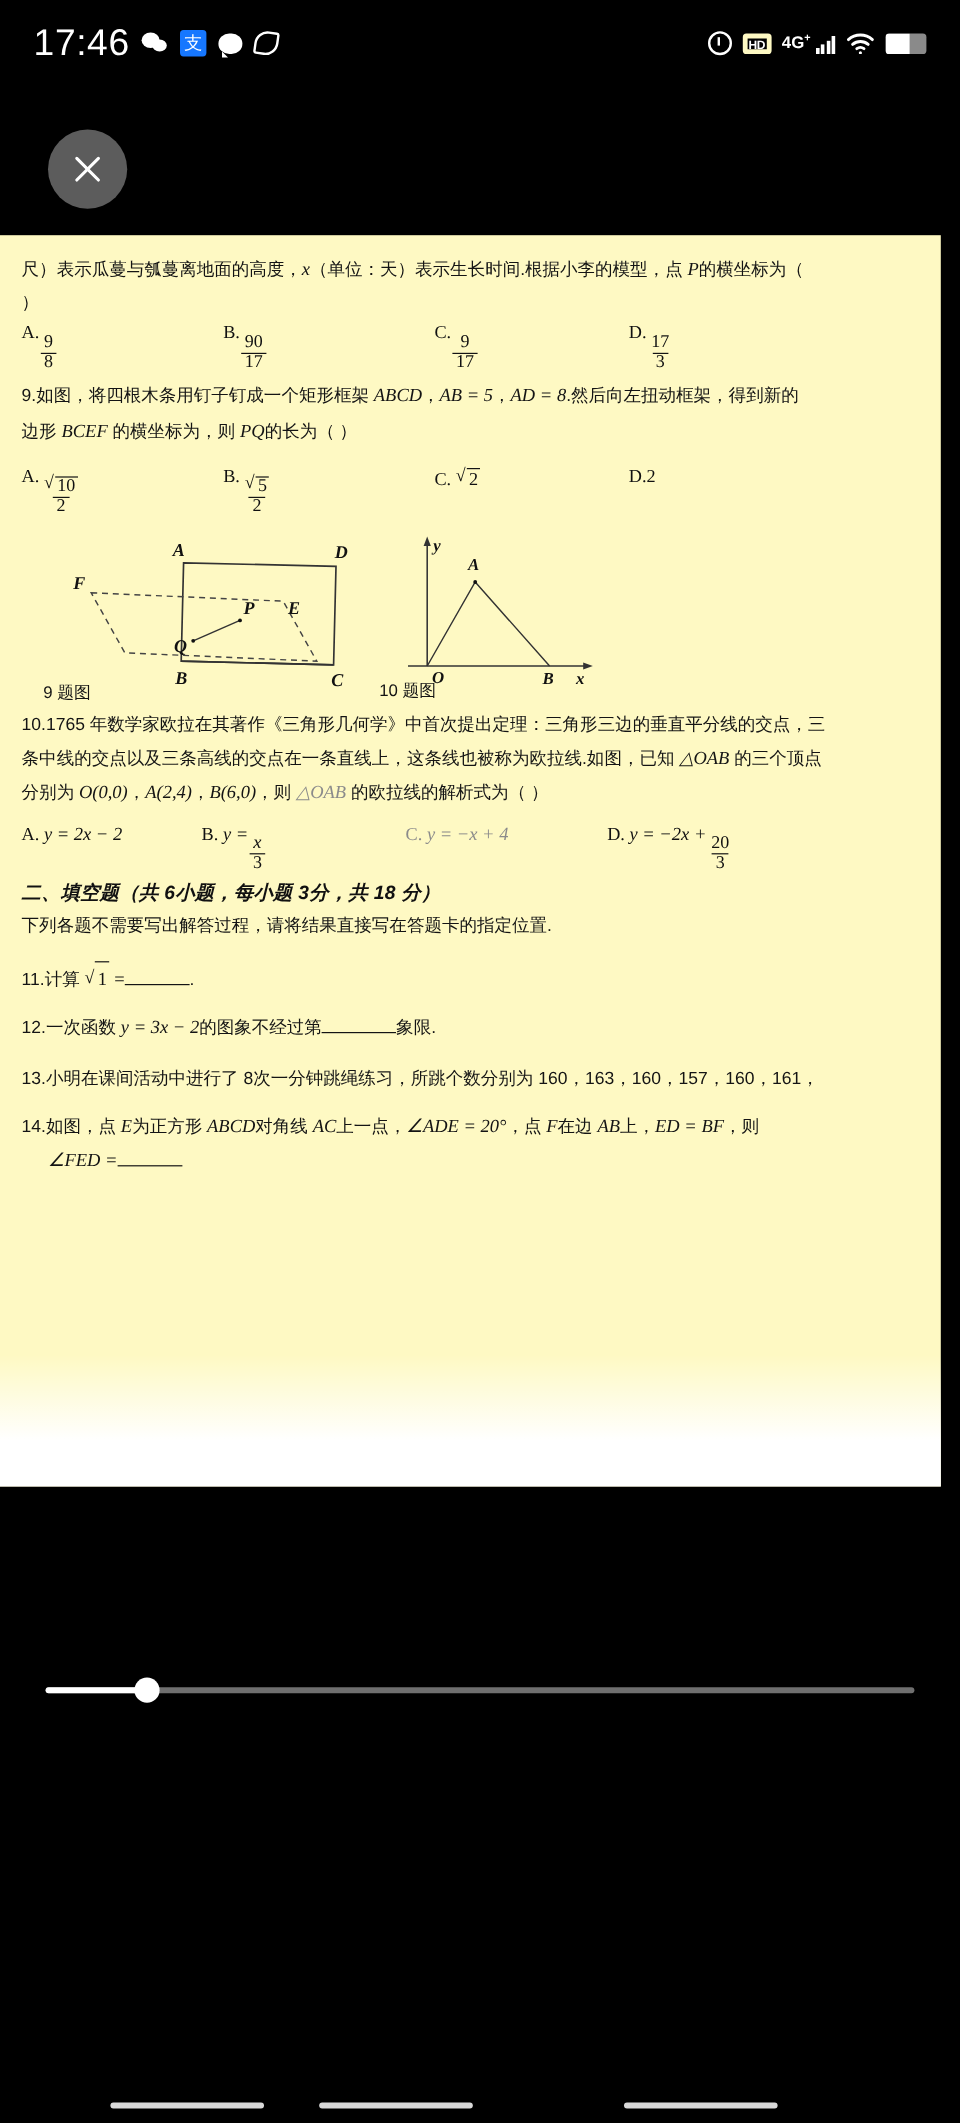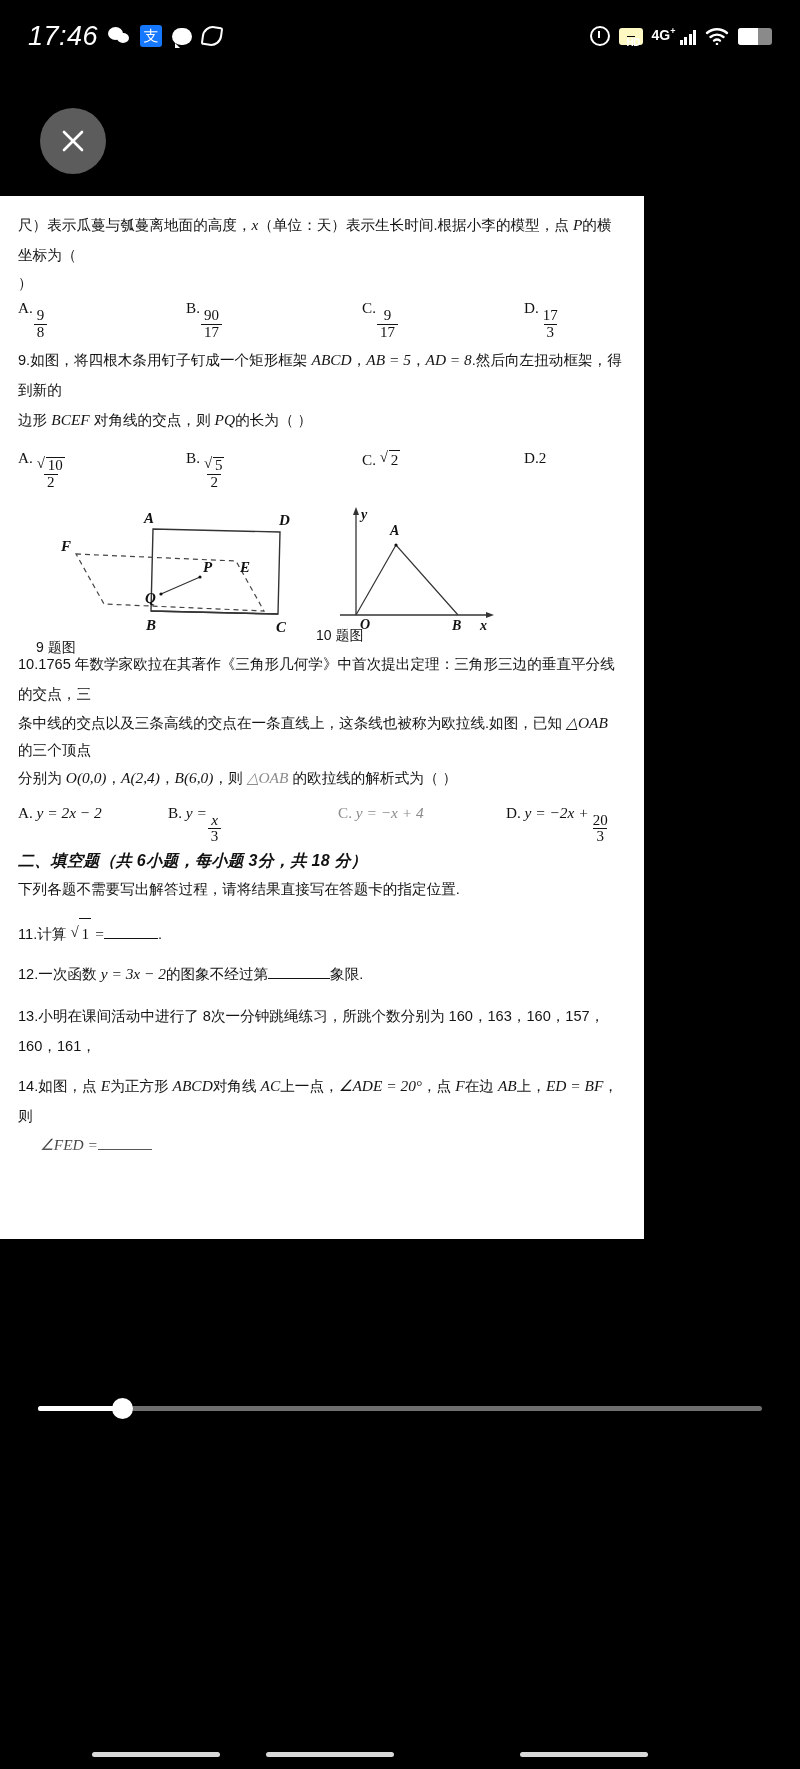--- a/index.html
+++ b/index.html
@@ -11,21 +11,21 @@
   }
   .screen { position: relative; width: 800px; height: 1769px; background: #000; }
 
   
   .statusbar {
     position: absolute; top: 0; left: 0; width: 800px; height: 72px;
     display: flex; align-items: center; justify-content: space-between;
     padding: 0 28px; color: #fff;
   }
   .sb-left { display: flex; align-items: center; gap: 10px; }
-  .sb-time { font-size: 27px; letter-spacing: .5px; font-weight: 400; font-style: italic; }
+  .sb-time { font-size: 31px; letter-spacing: .5px; font-weight: 400; }
   .sb-right { display: flex; align-items: center; gap: 9px; }
   .ic { display: inline-block; position: relative; }
 
   .ic-wechat { width: 22px; height: 18px; }
   .ic-wechat::before, .ic-wechat::after {
     content:""; position:absolute; background:#fff; border-radius:50%;
   }
   .ic-wechat::before { width: 15px; height: 13px; left: 0; top: 0; }
   .ic-wechat::after  { width: 12px; height: 10px; left: 9px; top: 6px; }
 
@@ -44,21 +44,21 @@
     width: 20px; height: 20px; border: 2.5px solid #fff;
     border-radius: 55% 12% 55% 12%; transform: rotate(8deg);
   }
 
   .ic-alarm { width: 20px; height: 20px; border: 2.5px solid #fff; border-radius: 50%; }
   .ic-alarm::after {
     content:""; position:absolute; left:6px; top:3px; width:2px; height:7px;
     background:#fff;
   }
   .ic-hd {
-    width: 24px; height: 17px; border: 8px solid #fef9c3; border-radius: 3px;
+    width: 24px; height: 17px; border: 4px solid #fef9c3; border-radius: 3px;
     color:#fff; font-size: 10px; line-height: 13px; text-align: center;
     font-weight: 700; letter-spacing: -0.5px;
   }
   .ic-net { display:flex; align-items:flex-end; gap:4px; }
   .net-label { font-size: 14px; font-weight: 700; line-height: 1; margin-bottom: 4px; }
   .net-label sup { font-size: 9px; }
   .bars { display:flex; align-items:flex-end; gap:1.5px; height:15px; }
   .bars i { width: 3px; background:#fff; display:block; }
   .bars i:nth-child(1){ height:5px }
   .bars i:nth-child(2){ height:8px }
@@ -76,22 +76,22 @@
   .close-btn {
     position: absolute; left: 40px; top: 108px;
     width: 66px; height: 66px; border-radius: 50%;
     background: rgba(128,128,128,.72);
     display:flex; align-items:center; justify-content:center;
     cursor: pointer;
   }
 
   
   .sheet {
-    position: absolute; left: 0; top: 196px; width: 644px; height: 1043px;
-    background: #ffffff; color: #111;
+    position: absolute; left: 0; top: 196px; width: 784px; height: 1043px;
+    background: #fef9c3; color: #111;
     padding: 14px 18px 0 18px;
     overflow: hidden;
   }
   .sheet-fade {
     position:absolute; left:0; bottom:0; width:800px; height:110px;
     background: linear-gradient(to bottom, rgba(255,255,255,0) 0%, #fff 65%);
     pointer-events:none;
   }
 
   .line { font-size: 14.6px; line-height: 30px; color:#141414; }
@@ -215,21 +215,21 @@
             <span class="num">17</span>
             <span class="den">3</span>
           </span>
       </div>
     </div>
 
     <div class="line" style="margin-top:4px">
       <span>9.如图，将四根木条用钉子钉成一个矩形框架 </span><span class="mathi">ABCD</span><span>，</span><span class="mathi">AB = 5</span><span>，</span><span class="mathi">AD = 8</span><span>.然后向左扭动框架，得到新的</span>
     </div>
     <div class="line">
-      <span>边形 </span><span class="mathi">BCEF</span><span> 对角线的交点，则 </span><span class="mathi">PQ</span><span>的长为（      ）</span>
+      <span>边形 </span><span class="mathi">BCEF</span><span> 的横坐标为，则 </span><span class="mathi">PQ</span><span>的长为（      ）</span>
     </div>
 
     <div class="opts" style="margin-top:14px">
       <div style="width:168px">
         <span>A.</span><span class="frac">
             <span class="num"><span class="sqrt"><span class="rad">√</span><span class="bar">10</span></span></span>
             <span class="den">2</span>
           </span>
       </div>
       <div style="width:176px">
@@ -277,21 +277,21 @@
           <circle cx="368" cy="46" r="1.6" fill="#111"></circle>
           <g font-family="Liberation Serif, serif" font-size="14" font-style="italic" font-weight="bold" fill="#111">
             <text x="333" y="20">y</text>
             <text x="362" y="36">A</text>
             <text x="332" y="130">O</text>
             <text x="424" y="131">B</text>
             <text x="452" y="131">x</text>
           </g>
         </g>
       </svg>
-      <span class="figcap" style="position:absolute;left:18px;top:140px">9 题图</span>
+      <span class="figcap" style="position:absolute;left:18px;top:130px">9 题图</span>
       <span class="figcap" style="position:absolute;left:298px;top:128px">10 题图</span>
     </div>
 
     <div class="line">10.1765 年数学家欧拉在其著作《三角形几何学》中首次提出定理：三角形三边的垂直平分线的交点，三</div>
     <div class="line tight">
       <span>条中线的交点以及三条高线的交点在一条直线上，这条线也被称为欧拉线.如图，已知 </span><span class="mathi">△OAB</span><span> 的三个顶点</span>
     </div>
     <div class="line tight">
       <span>分别为 </span><span class="mathi">O(0,0)</span><span>，</span><span class="mathi">A(2,4)</span><span>，</span><span class="mathi">B(6,0)</span><span>，则 </span><span class="mathi gray">△OAB</span><span> 的欧拉线的解析式为（      ）</span>
     </div>

